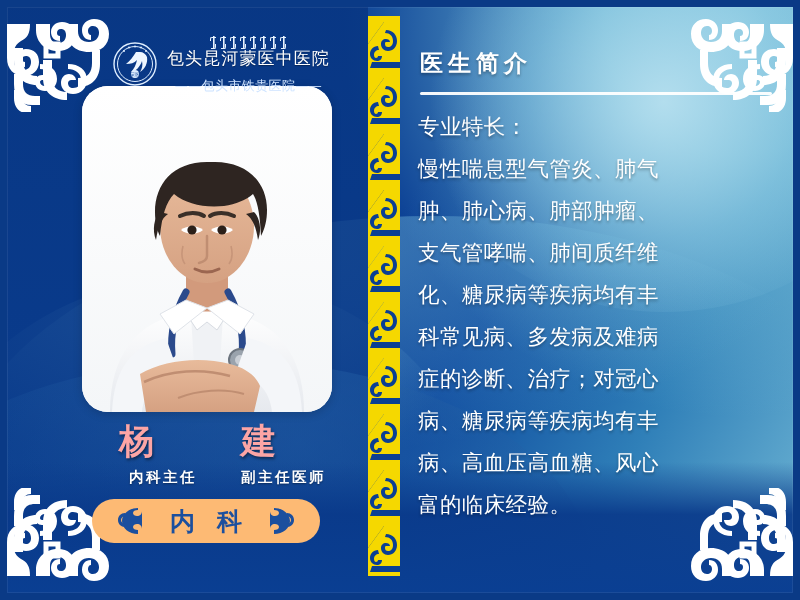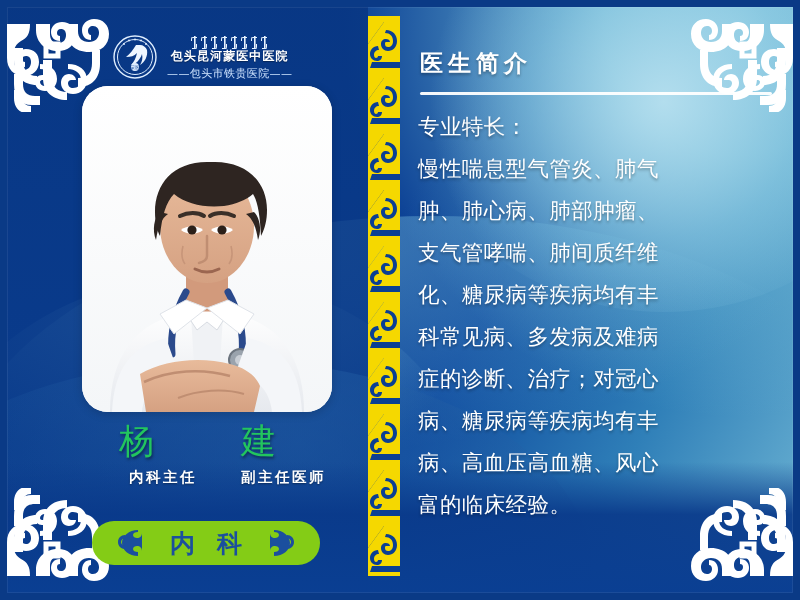--- a/index.html
+++ b/index.html
@@ -83,56 +83,56 @@
     content:"";position:absolute;left:-1px;top:1px;width:5px;height:3px;
     border-top:1.6px solid #e8f3ff;border-left:1.6px solid #e8f3ff;
     border-radius:2px 0 0 0;
   }
   .mongol-line i::after{
     content:"";position:absolute;left:0px;bottom:0px;width:4px;height:4px;
     border-bottom:1.6px solid #e8f3ff;border-right:1.6px solid #e8f3ff;
     border-radius:0 0 2px 0;
   }
   .hosp-name{
-    color:#ffffff;font-size:12px;font-weight:bold;letter-spacing:1.1px;
+    color:#ffffff;font-size:17px;font-weight:normal;letter-spacing:1.1px;
     line-height:1.05;white-space:nowrap;
     text-shadow:0 1px 1px rgba(0,0,0,.35);
   }
   .hosp-sub{
-    color:#cfe4ff;font-size:11px;letter-spacing:.4px;white-space:nowrap;
-    margin-top:2px;
+    color:#cfe4ff;font-size:13px;letter-spacing:.4px;white-space:nowrap;
+    margin-top:8px;
   }
 
   
   .photo-panel{
     position:absolute;left:82px;top:86px;width:250px;height:326px;
     background:#ffffff;border-radius:26px;z-index:35;overflow:hidden;
     box-shadow:0 2px 10px rgba(0,0,0,.18);
   }
   .photo-panel svg{display:block;width:100%;height:100%;}
 
   
   .doc-name{
     position:absolute;left:0;top:418px;width:395px;text-align:center;z-index:40;
-    color:#22c55e;font-size:35px;font-weight:normal;letter-spacing:26px;
+    color:#fca5a5;font-size:35px;font-weight:bold;letter-spacing:26px;
     text-indent:26px;
     text-shadow:1px 2px 3px rgba(0,0,0,.45);
   }
   .doc-roles{
     position:absolute;left:0;top:468px;width:395px;z-index:40;
     display:flex;justify-content:center;gap:44px;
     color:#ffffff;font-size:14.5px;font-weight:bold;letter-spacing:2.5px;
     text-shadow:0 1px 2px rgba(0,0,0,.4);
     margin-left:30px;
   }
 
   
   .dept-badge{
-    position:absolute;left:92px;top:521px;width:228px;height:44px;z-index:40;
-    background:#84cc16;border-radius:22px;
+    position:absolute;left:92px;top:499px;width:228px;height:44px;z-index:40;
+    background:#fdba74;border-radius:22px;
     display:flex;align-items:center;justify-content:center;
   }
   .dept-badge .orn{width:26px;height:30px;flex:0 0 auto;}
   .dept-badge .orn.right{transform:scaleX(-1);}
   .dept-text{
     color:#1b4f9e;font-size:25px;font-weight:bold;letter-spacing:22px;
     text-indent:22px;margin:0 6px;line-height:1;
   }
 
   

